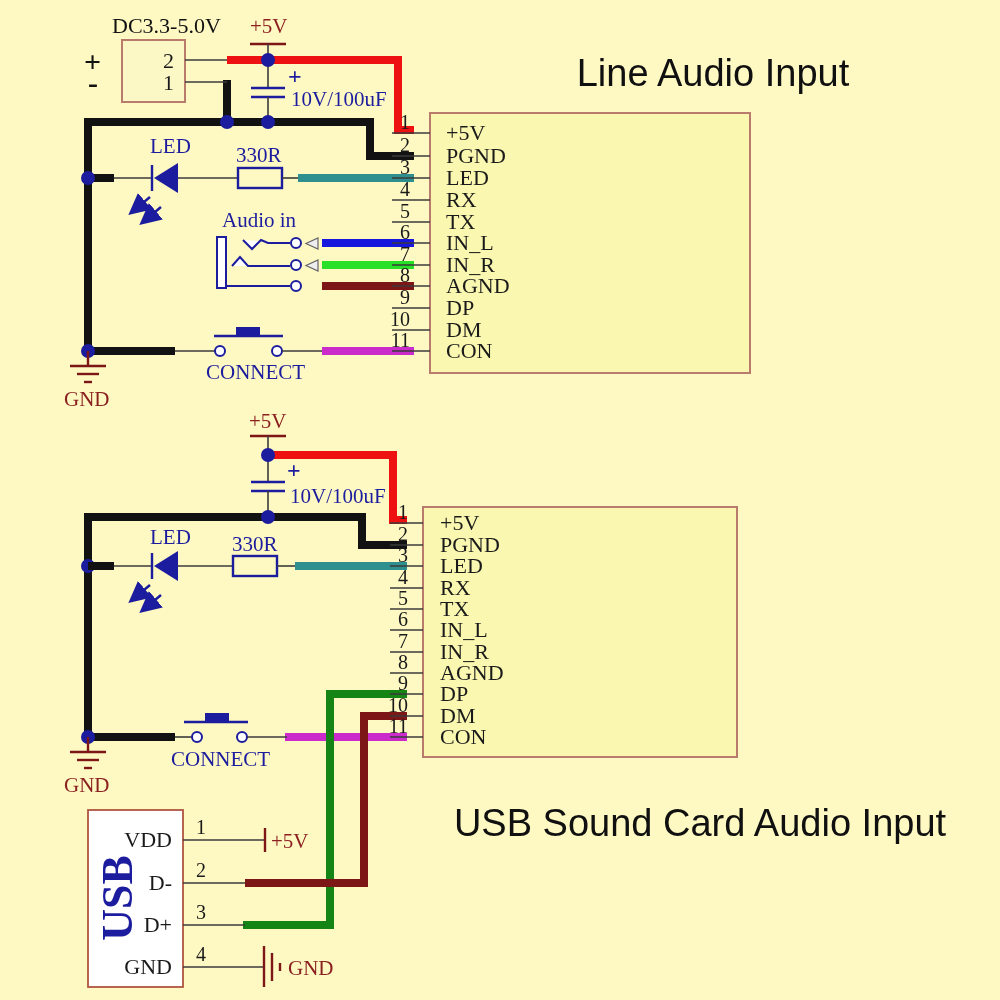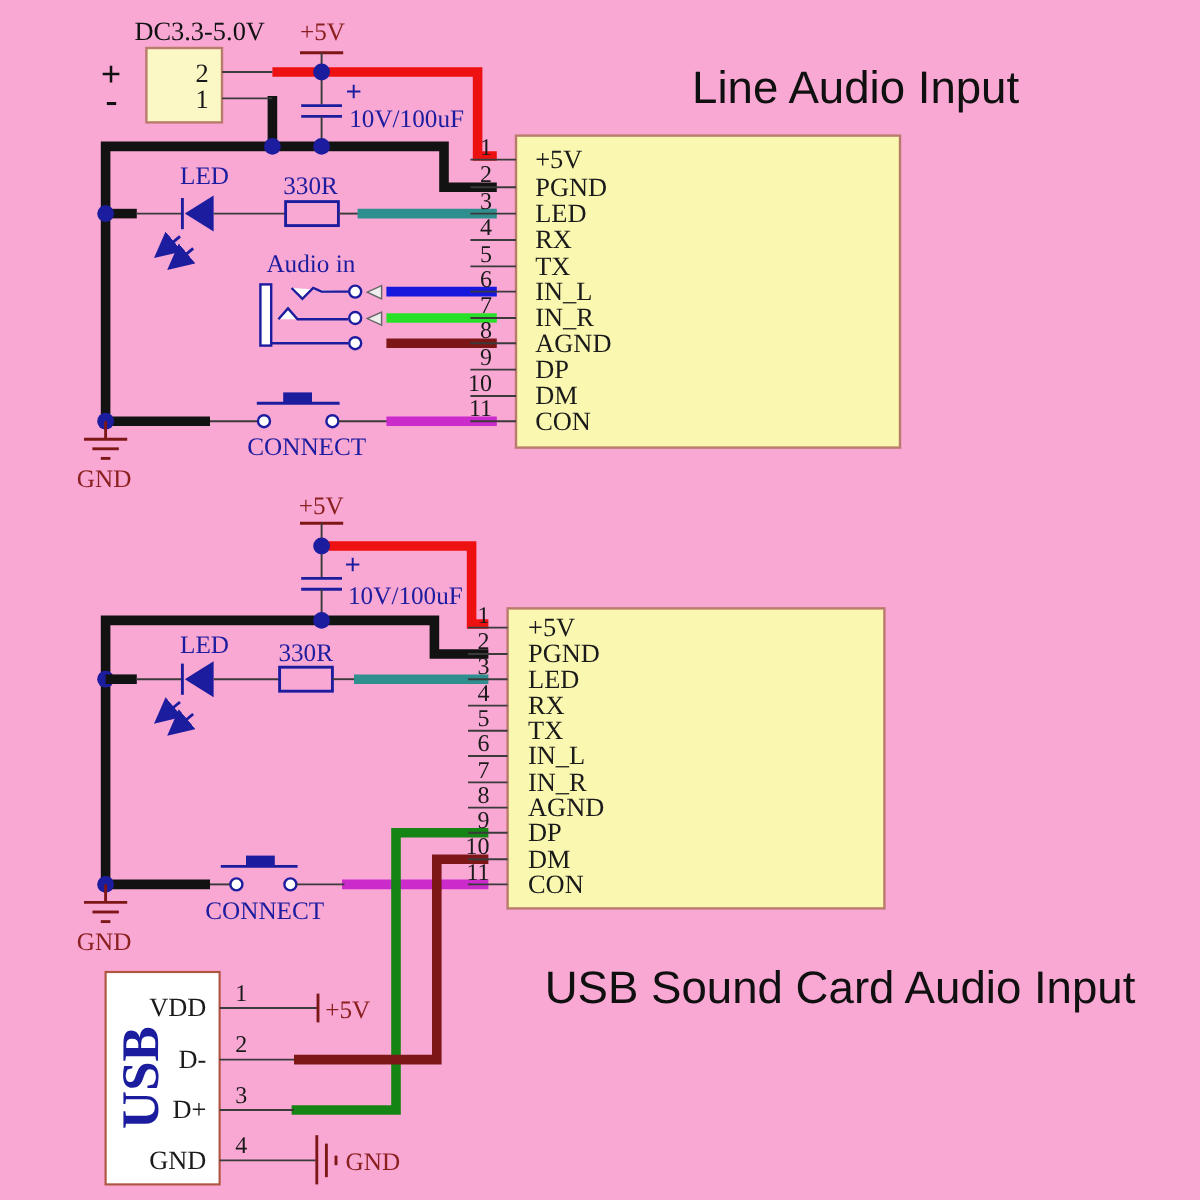--- a/index.html
+++ b/index.html
@@ -3,21 +3,21 @@
 <meta charset="utf-8">
 <style>
   :root{
     --red:#ee1111; --black:#121212; --teal:#2f8f8f; --blue:#1717dd;
     --green-bright:#28e028; --maroon:#7d1717; --magenta:#cb2bcb;
     --green-dark:#148414; --navy:#1c1c9e; --module-fill:#faf7b0;
     --module-border:#b97b6b; --dc-fill:#fcf8c6; --text-maroon:#8b2020;
     --usb-border:#b05540;
   }
   html,body{margin:0;padding:0;background:#ffffff;}
-  .page{position:relative;width:1000px;height:1000px;background:#f9a8d4;overflow:hidden;}
+  .page{position:relative;width:1000px;height:1000px;background:#fef9c3;overflow:hidden;}
   svg{position:absolute;left:0;top:0;}
   
   .wire{fill:none;stroke-width:8;stroke-linecap:butt;stroke-linejoin:miter;}
   .w-red{stroke:var(--red);}
   .w-black{stroke:var(--black);}
   .w-teal{stroke:var(--teal);}
   .w-blue{stroke:var(--blue);}
   .w-green{stroke:var(--green-bright);}
   .w-maroon{stroke:var(--maroon);}
   .w-magenta{stroke:var(--magenta);}

